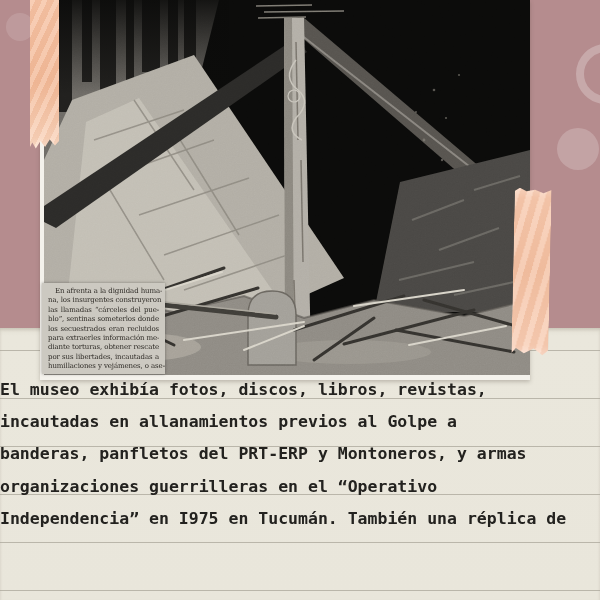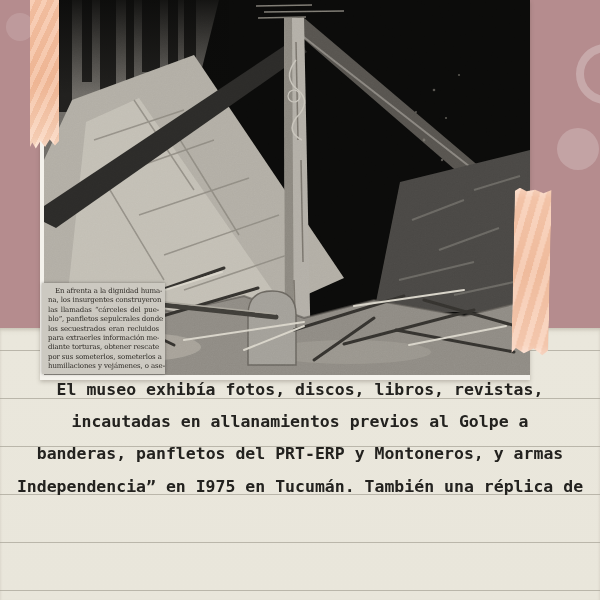--- a/index.html
+++ b/index.html
@@ -63,21 +63,21 @@
     letter-spacing:-0.1px;
   }
   .caption .cap-line:first-child{text-indent:7px;}
   
   .body-text{
     position:absolute;left:0;top:374px;width:600px;
     font-family:"DejaVu Sans Mono","Liberation Mono",monospace;
     font-weight:bold;font-size:16.5px;color:#23221f;
   }
   .body-line{
-    height:32.2px;line-height:32.2px;text-align:center;white-space:nowrap;
+    height:32.2px;line-height:32.2px;white-space:nowrap;
   }
   
   .tape{position:absolute;}
   .tape-left{
     left:30px;top:0;width:29px;height:150px;
     background:
       repeating-linear-gradient(115deg,rgba(255,255,255,0.18) 0 5px,rgba(160,90,50,0.06) 5px 11px),
       linear-gradient(180deg,#f6c3a5 0,#f3bb9a 55%,#f9d2b9 92%,#fde4d4 100%);
     clip-path:polygon(0 0,100% 0,100% 94%,86% 97%,68% 93%,52% 98%,36% 94%,20% 99%,8% 95%,0 98%);
     filter:drop-shadow(1px 1px 1px rgba(0,0,0,0.2));
@@ -212,32 +212,33 @@
         <line x1="214" y1="18" x2="262" y2="17"></line>
       </g>
 
       <rect x="0" y="0" width="486" height="375" filter="url(#noise)" opacity="0.28" style="mix-blend-mode:overlay"></rect>
     </svg>
 
     <div class="caption">
       <div class="cap-line">En afrenta a la dignidad huma-</div>
       <div class="cap-line">na, los insurgentes construyeron</div>
       <div class="cap-line">las llamadas “cárceles del pue-</div>
-      <div class="cap-line">blo”, panfletos sepulcrales donde</div>
+      <div class="cap-line">blo”, sentinas someterlos donde</div>
       <div class="cap-line">los secuestrados eran recluidos</div>
       <div class="cap-line">para extraerles información me-</div>
       <div class="cap-line">diante torturas, obtener rescate</div>
-      <div class="cap-line">por sus someterlos, someterlos a</div>
+      <div class="cap-line">por sus libertades, incautadas a</div>
       <div class="cap-line">humillaciones y vejámenes, o ase-</div>
     </div>
   </div>
 
   <div class="body-text">
     <div class="body-line">El museo exhibía fotos, discos, libros, revistas,</div>
     <div class="body-line">incautadas en allanamientos previos al Golpe a</div>
     <div class="body-line">banderas, panfletos del PRT-ERP y Montoneros, y armas</div>
+    <div class="body-line">organizaciones guerrilleras en el “Operativo</div>
     <div class="body-line">Independencia” en I975 en Tucumán. También una réplica de</div>
   </div>
 
   <div class="tape tape-left"></div>
   <div class="tape tape-right"></div>
 
 </div>
 
 </body></html>

